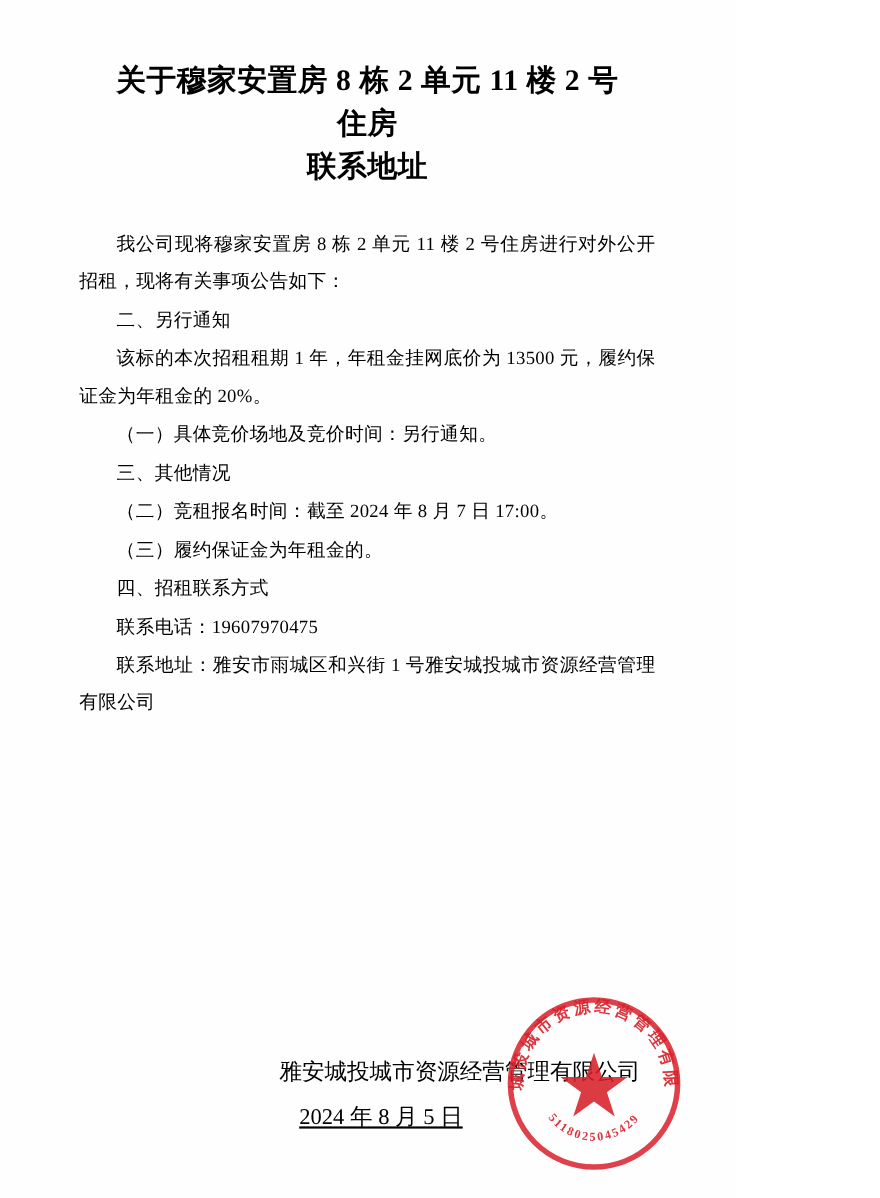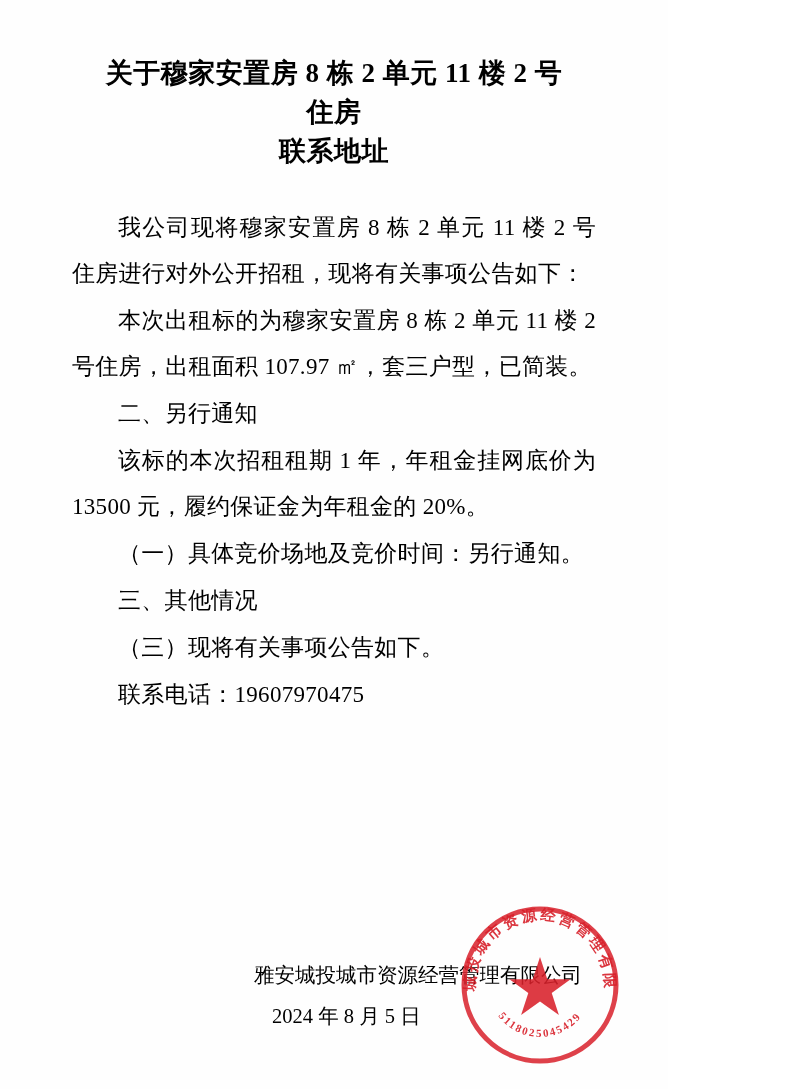--- a/index.html
+++ b/index.html
@@ -28,21 +28,21 @@
     text-align: center;
     font-weight: bold;
     font-size: 27px;
     line-height: 1.45;
     letter-spacing: 0.5px;
     margin: 6px 26px 0 26px;
     font-family: "Liberation Serif", "DejaVu Serif", serif;
   }
   .body-block {
     margin-top: 34px;
-    font-size: 23px;
+    font-size: 17px;
     line-height: 2.0;
     letter-spacing: 0.3px;
     text-align: justify;
   }
   .para {
     margin: 0 0 1px 0;
     text-indent: 2em;
   }
   .sign-block {
     position: absolute;
@@ -50,20 +50,21 @@
     bottom: 52px;
     text-align: left;
     font-size: 20.5px;
     line-height: 2.0;
   }
   .sign-line {
     white-space: nowrap;
   }
   .sign-date {
     padding-left: 18px;
+    text-decoration: underline;
   }
   
   .seal {
     position: absolute;
     left: 450px;
     top: 895px;
     width: 180px;
     height: 180px;
     pointer-events: none;
   }
@@ -78,27 +79,29 @@
 
 <div class="page">
 
   <div class="doc-title">
     <div>关于穆家安置房 8 栋 2 单元 11 楼 2 号住房</div>
     <div>联系地址</div>
   </div>
 
   <div class="body-block">
     <p class="para">我公司现将穆家安置房 8 栋 2 单元 11 楼 2 号住房进行对外公开招租，现将有关事项公告如下：</p>
-    <p class="para">本次出租标的为穆家安置房 8 栋 2 单元 11 楼 2 号住房，出租面积 107.97 ㎡，套三户型，已简装。</p>
     <p class="para">二、另行通知</p>
     <p class="para">该标的本次招租租期 1 年，年租金挂网底价为 13500 元，履约保证金为年租金的 20%。</p>
     <p class="para">（一）具体竞价场地及竞价时间：另行通知。</p>
     <p class="para">三、其他情况</p>
-    <p class="para">（三）现将有关事项公告如下。</p>
+    <p class="para">（二）竞租报名时间：截至 2024 年 8 月 7 日 17:00。</p>
+    <p class="para">（三）履约保证金为年租金的。</p>
+    <p class="para">四、招租联系方式</p>
     <p class="para">联系电话：19607970475</p>
+    <p class="para">联系地址：雅安市雨城区和兴街 1 号雅安城投城市资源经营管理有限公司</p>
   </div>
 
   <div class="sign-block">
     <div class="sign-line">雅安城投城市资源经营管理有限公司</div>
     <div class="sign-line sign-date">2024 年 8 月 5 日</div>
   </div>
 
   <div class="seal">
     <svg width="180" height="180" viewBox="0 0 180 180" xmlns="http://www.w3.org/2000/svg">
       <defs>

